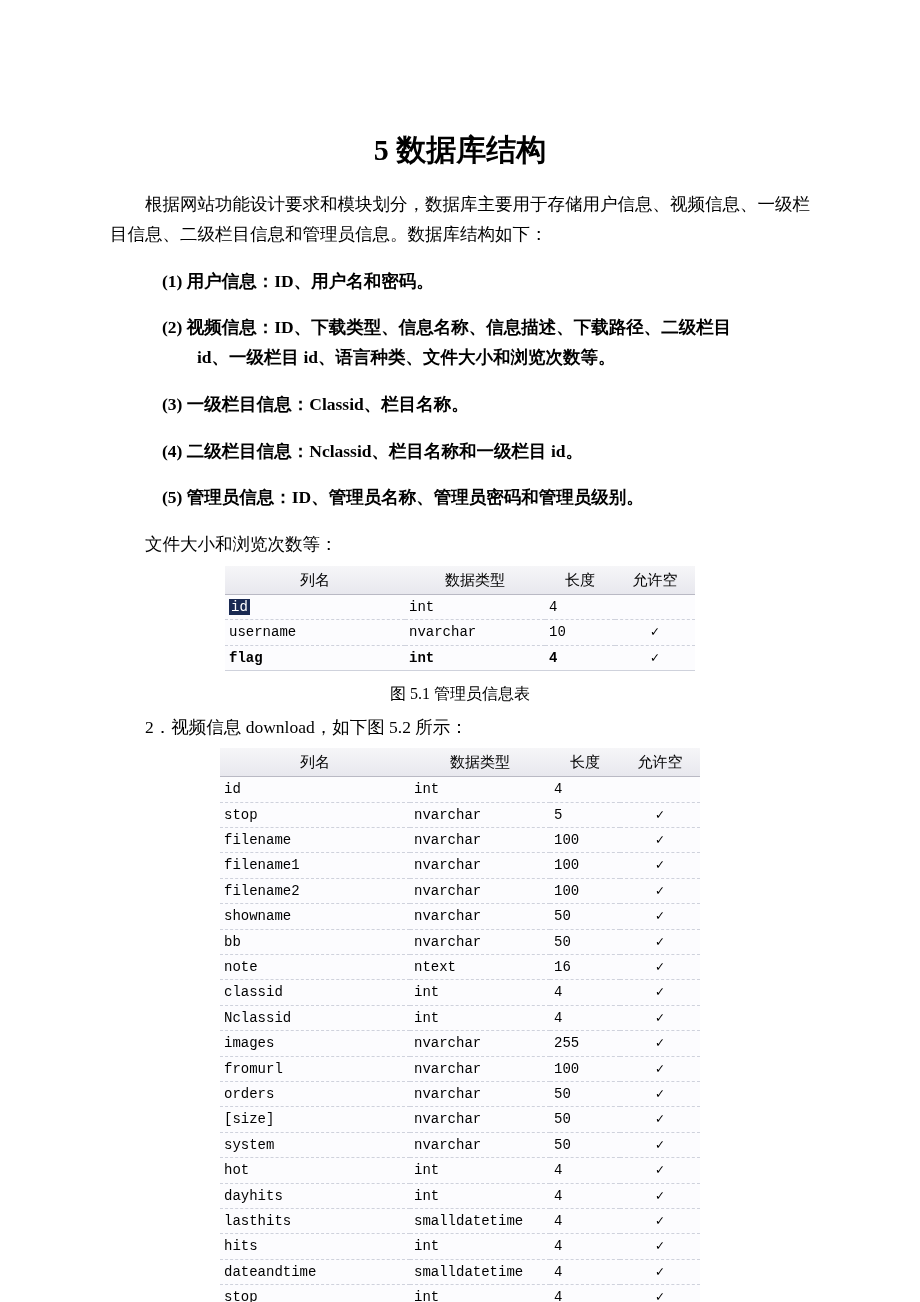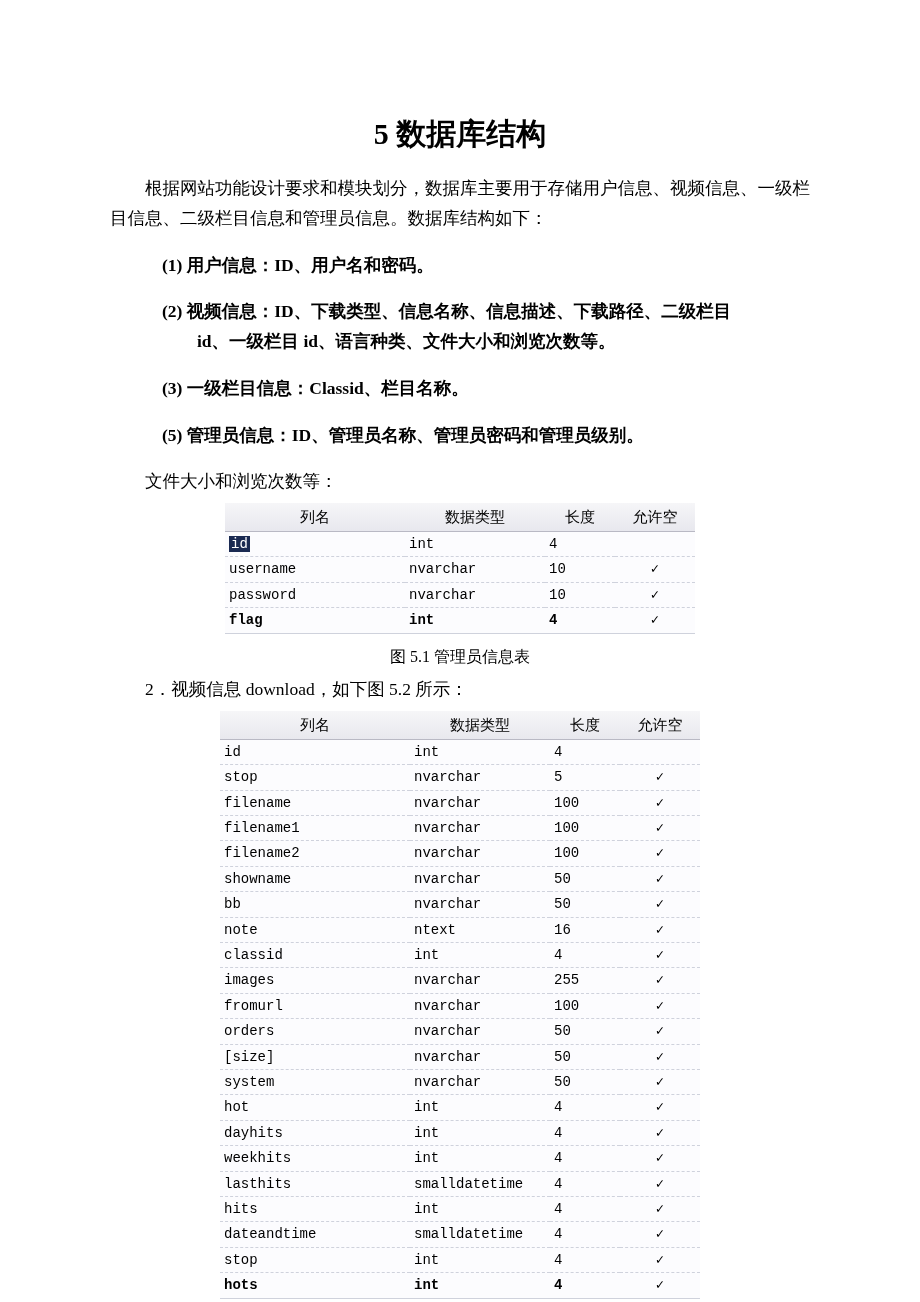--- a/index.html
+++ b/index.html
@@ -14,21 +14,21 @@
       width: 920px;
       box-sizing: border-box;
       padding: 110px 110px 40px 110px;
       font-size: 17.5px;
       line-height: 1.6;
     }
     h1.title {
       text-align: center;
       font-weight: bold;
       font-size: 30px;
-      margin: 0 0 16px 0;
+      margin: 16px 0 16px 0;
       font-family: "SimHei", "黑体", "SimSun", serif;
     }
     p.intro {
       margin: 12px 0;
       text-indent: 2em;
       line-height: 1.7;
     }
     .list {
       margin: 2px 0 2px 0;
       padding-left: 2em;
@@ -101,20 +101,21 @@
 <div class="page">
 
   <h1 class="title">5  数据库结构</h1>
 
   <p class="intro">根据网站功能设计要求和模块划分，数据库主要用于存储用户信息、视频信息、一级栏目信息、二级栏目信息和管理员信息。数据库结构如下：</p>
 
   <div class="list" id="bullets">
       <p class="item">(1)  用户信息：ID、用户名和密码。</p>
       <p class="item">(2)  视频信息：ID、下载类型、信息名称、信息描述、下载路径、二级栏目<span class="cont">id、一级栏目 id、语言种类、文件大小和浏览次数等。</span></p>
       <p class="item">(3)  一级栏目信息：Classid、栏目名称。</p>
+      <p class="item">(4)  二级栏目信息：Nclassid、栏目名称和一级栏目 id。</p>
       <p class="item">(5)  管理员信息：ID、管理员名称、管理员密码和管理员级别。</p>
     </div>
 
   <div id="after-bullets">
       <p class="after-list">文件大小和浏览次数等：</p>
     </div>
 
   <table class="schema-table t-small" id="table1">
     <colgroup>
         <col class="c1">
@@ -137,26 +138,20 @@
           <td>4</td>
           <td class="allow"></td>
         </tr>
         <tr>
           <td>username</td>
           <td>nvarchar</td>
           <td>10</td>
           <td class="allow"><span class="check">✓</span></td>
         </tr>
         <tr>
-          <td>password</td>
-          <td>nvarchar</td>
-          <td>10</td>
-          <td class="allow"><span class="check">✓</span></td>
-        </tr>
-        <tr>
           <td>flag</td>
           <td>int</td>
           <td>4</td>
           <td class="allow"><span class="check">✓</span></td>
         </tr>
       </tbody>
   </table>
   <div class="caption">图 5.1    管理员信息表</div>
 
   <p class="after-list">2．视频信息 download，如下图 5.2 所示：</p>
@@ -225,20 +220,26 @@
           <td>16</td>
           <td class="allow"><span class="check">✓</span></td>
         </tr>
         <tr>
           <td>classid</td>
           <td>int</td>
           <td>4</td>
           <td class="allow"><span class="check">✓</span></td>
         </tr>
         <tr>
+          <td>Nclassid</td>
+          <td>int</td>
+          <td>4</td>
+          <td class="allow"><span class="check">✓</span></td>
+        </tr>
+        <tr>
           <td>images</td>
           <td>nvarchar</td>
           <td>255</td>
           <td class="allow"><span class="check">✓</span></td>
         </tr>
         <tr>
           <td>fromurl</td>
           <td>nvarchar</td>
           <td>100</td>
           <td class="allow"><span class="check">✓</span></td>
@@ -262,26 +263,20 @@
           <td class="allow"><span class="check">✓</span></td>
         </tr>
         <tr>
           <td>hot</td>
           <td>int</td>
           <td>4</td>
           <td class="allow"><span class="check">✓</span></td>
         </tr>
         <tr>
           <td>dayhits</td>
-          <td>int</td>
-          <td>4</td>
-          <td class="allow"><span class="check">✓</span></td>
-        </tr>
-        <tr>
-          <td>weekhits</td>
           <td>int</td>
           <td>4</td>
           <td class="allow"><span class="check">✓</span></td>
         </tr>
         <tr>
           <td>lasthits</td>
           <td>smalldatetime</td>
           <td>4</td>
           <td class="allow"><span class="check">✓</span></td>
         </tr>

